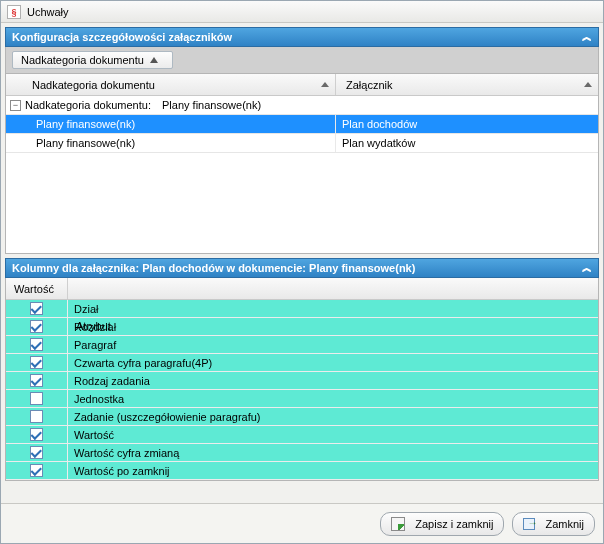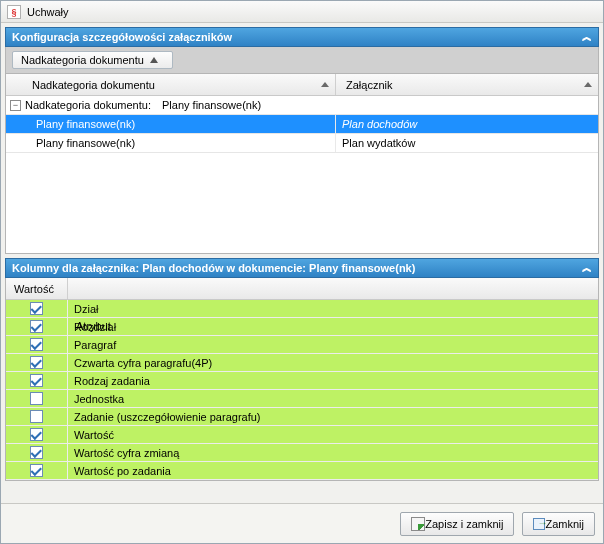--- a/index.html
+++ b/index.html
@@ -130,21 +130,21 @@
     border-bottom: 1px solid #e6e6e6;
   }
   .data-row.selected { background: #1e90ff; color: #fff; }
   .data-row .c1 { padding-left: 30px; }
   .data-row .c  { display:flex; align-items:center; border-right:1px solid #e9e9e9; padding-right:6px; }
   .data-row .c:last-child{ border-right:none; }
 
   .attr-grid {
     border: 1px solid #b5b5b5;
     border-top:none;
-    background: #bef264;
+    background: #5eead4;
   }
   .attr-head {
     display: flex;
     height: 22px;
     background: linear-gradient(#fafafa,#e9e9e9);
     border-bottom: 1px solid #c9c9c9;
   }
   .attr-head .cell {
     display:flex; align-items:center;
     padding: 0 8px;
@@ -188,25 +188,25 @@
     justify-content: flex-end;
     padding: 0 8px;
     gap: 8px;
     background: #f4f4f1;
   }
   .btn {
     height: 24px;
     min-width: 72px;
     background: linear-gradient(#fdfdfd,#e8e8e8);
     border: 1px solid #9fa7ae;
-    border-radius: 2px;
+    border-radius: 10px;
     display: inline-flex;
     align-items: center;
     justify-content: center;
-    gap: 0;
+    gap: 10px;
     padding: 0 10px;
     font-size: 11px;
     cursor: pointer;
   }
   .ic-save {
     width:14px; height:14px;
     background:
       linear-gradient(135deg,#3a9a3a 50%, transparent 50%) 6px 6px /8px 8px no-repeat,
       #f5f5f5;
     border:1px solid #8a8a8a;
@@ -263,21 +263,21 @@
       </div>
       <div class="grp-row">
         <span class="expander">−</span>
         <span>Nadkategoria dokumentu:</span>
         <span>&nbsp;</span>
         <span>Plany finansowe(nk)</span>
       </div>
       <div id="attach-rows">
           <div class="data-row selected">
             <div class="c c1" style="width: 330px;">Plany finansowe(nk)</div>
-            <div class="c" style="flex: 1 1 0%; padding-left: 6px; font-style: italic;">Plan dochodów</div>
+            <div class="c" style="flex: 1 1 0%; padding-left: 6px;">Plan dochodów</div>
           </div>
           <div class="data-row">
             <div class="c c1" style="width: 330px;">Plany finansowe(nk)</div>
             <div class="c" style="flex: 1 1 0%; padding-left: 6px; text-align: center;">Plan wydatków</div>
           </div>
         </div>
     </div>
 
     <div class="panel-header">
       <span>Kolumny dla załącznika: Plan dochodów w dokumencie: Plany finansowe(nk)</span>
@@ -345,21 +345,21 @@
           <div class="attr-row">
             <div class="c1">
               <span class="cb checked"></span>
             </div>
             <div class="c2">Wartość cyfra zmianą</div>
           </div>
           <div class="attr-row">
             <div class="c1">
               <span class="cb checked"></span>
             </div>
-            <div class="c2">Wartość po zadania</div>
+            <div class="c2">Wartość po zamknij</div>
           </div>
         </div>
     </div>
 
   </div>
 
   <div class="footer">
     <div class="btn">
       <span class="ic-save"></span>
       <span>Zapisz i zamknij</span>

